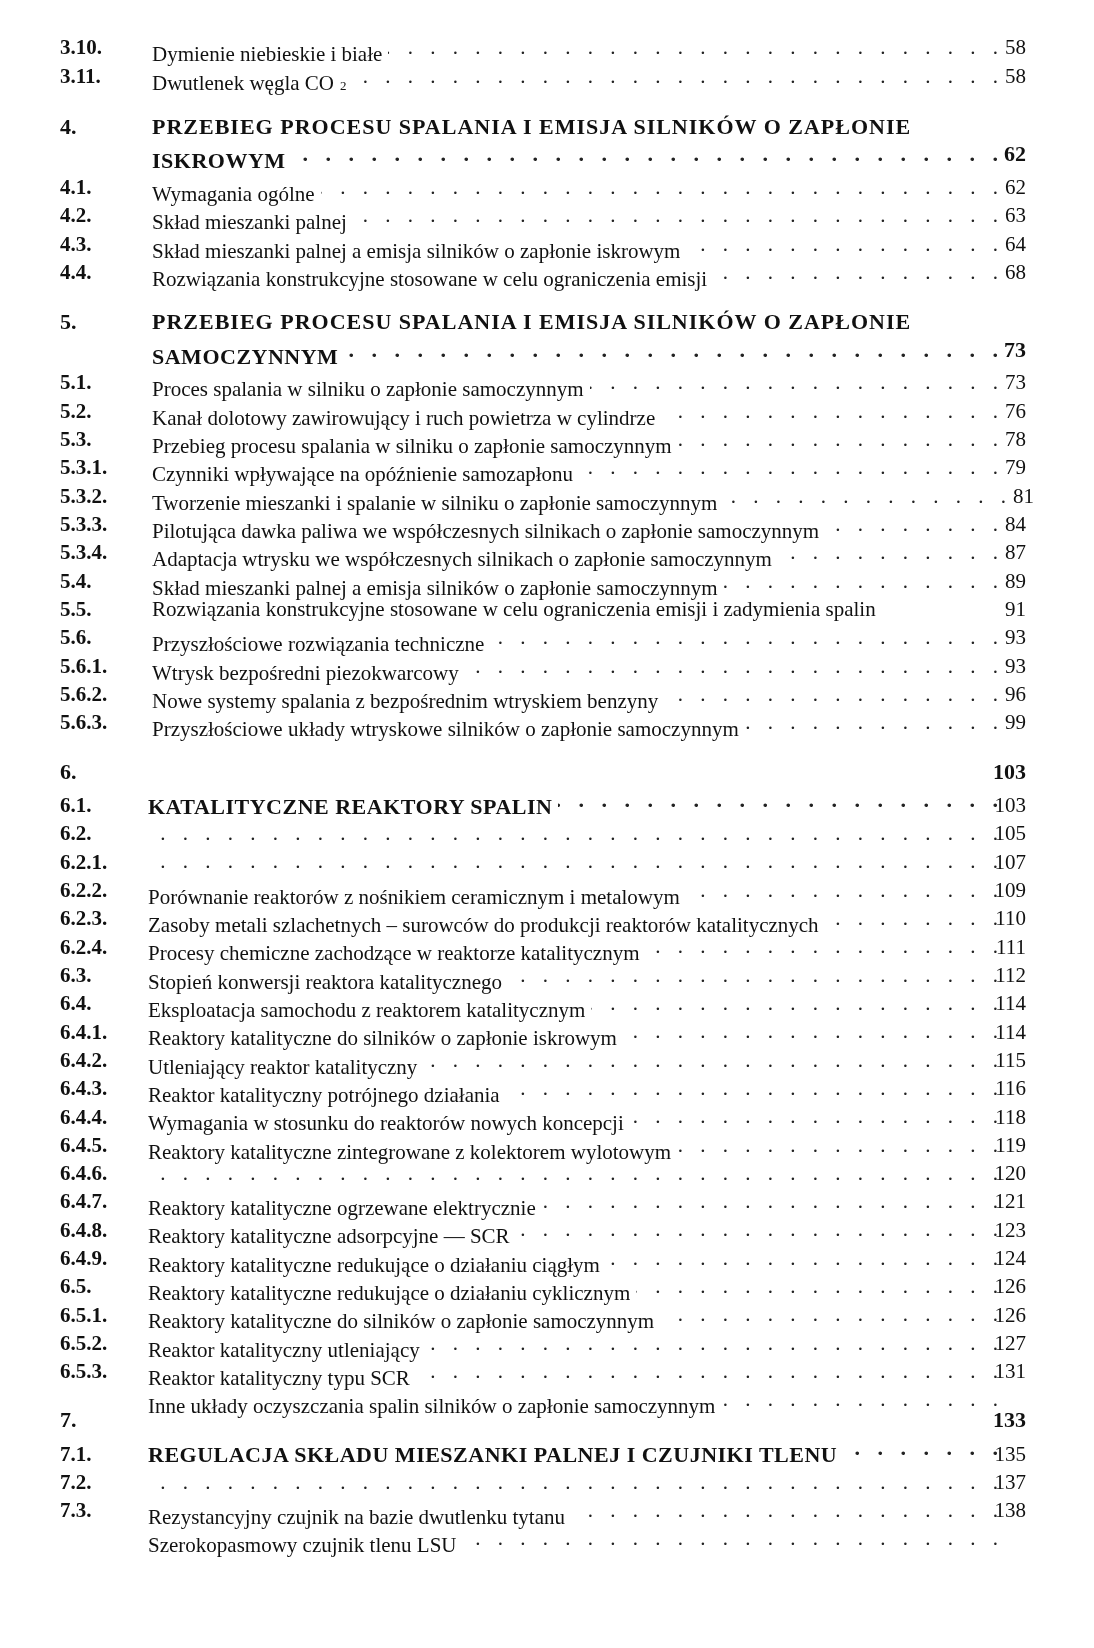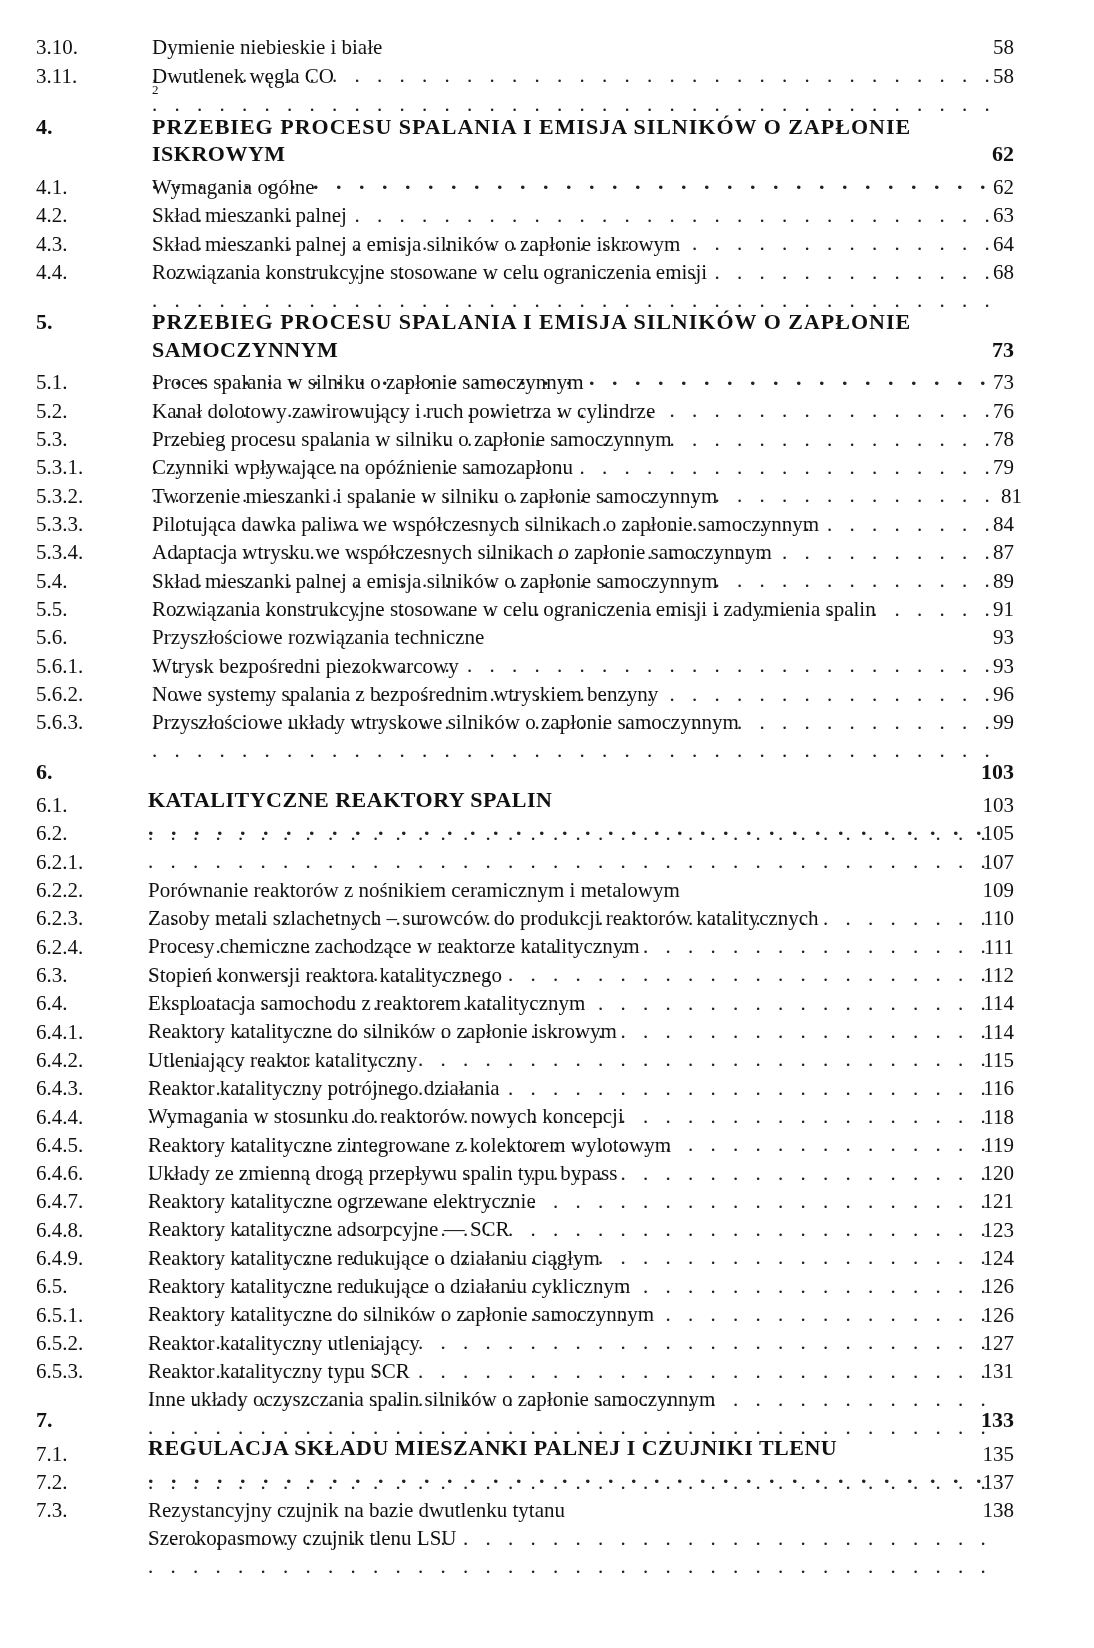--- a/index.html
+++ b/index.html
@@ -6,35 +6,35 @@
   body {
     width: 1094px; height: 1648px; position: relative; overflow: hidden;
     font-family: "Liberation Serif", "DejaVu Serif", serif;
     color: #111111;
   }
   .toc { position: absolute; left: 0; top: 0; width: 1094px; }
   .row {
     position: absolute; left: 0; width: 1094px; height: 28px;
     font-size: 21px; line-height: 28px;
   }
-  .num { position: absolute; left: 36px; top: 0; white-space: nowrap; }
+  .num { position: absolute; left: 60px; top: 0; white-space: nowrap; font-weight: bold; }
   .title-wrap {
     position: absolute; left: 152px; right: 96px; top: 0;
-    display: flex; align-items: baseline; overflow: hidden; white-space: nowrap; flex-direction: column;
+    display: flex; align-items: baseline; overflow: hidden; white-space: nowrap;
   }
   .title { flex: 0 0 auto; padding-right: 6px; }
   .leader {
     flex: 1 1 auto; overflow: hidden; white-space: nowrap;
     letter-spacing: 0; color: #222;
   }
   .leader::before {
     content: ". . . . . . . . . . . . . . . . . . . . . . . . . . . . . . . . . . . . . . . . . . . . . . . . . . . . . . . . . . . . . . . . . . . . . . . . . . . .";
     word-spacing: 12px; float: right;
   }
-  .page { position: absolute; right: 80px; top: 0; text-align: center; }
+  .page { position: absolute; right: 68px; top: 0; text-align: center; }
   .row.later .title-wrap { left: 148px; margin-top: 28px; }
   .head { font-weight: bold; font-size: 22px; }
   .head .title { letter-spacing: 0.5px; }
   .head-line1 {
     position: absolute; left: 152px; top: 0; white-space: nowrap;
     font-weight: bold; font-size: 22px; letter-spacing: 1px;
   }
   sub { font-size: 13px; vertical-align: -3px; line-height: 0; }
 </style>
 </head>
@@ -313,21 +313,20 @@
       <span class="num">6.4.4.</span>
       <div class="title-wrap">
         <span class="title">Reaktory katalityczne zintegrowane z kolektorem wylotowym</span>
         <span class="leader"></span>
       </div>
       <span class="page">118</span>
     </div>
     <div class="row later" style="top: 1131px;">
       <span class="num">6.4.5.</span>
       <div class="title-wrap">
-        <span class="title">Układy ze zmienną drogą przepływu spalin typu bypass</span>
         <span class="leader"></span>
       </div>
       <span class="page">119</span>
     </div>
     <div class="row later" style="top: 1159px;">
       <span class="num">6.4.6.</span>
       <div class="title-wrap">
         <span class="title">Reaktory katalityczne ogrzewane elektrycznie</span>
         <span class="leader"></span>
       </div>

